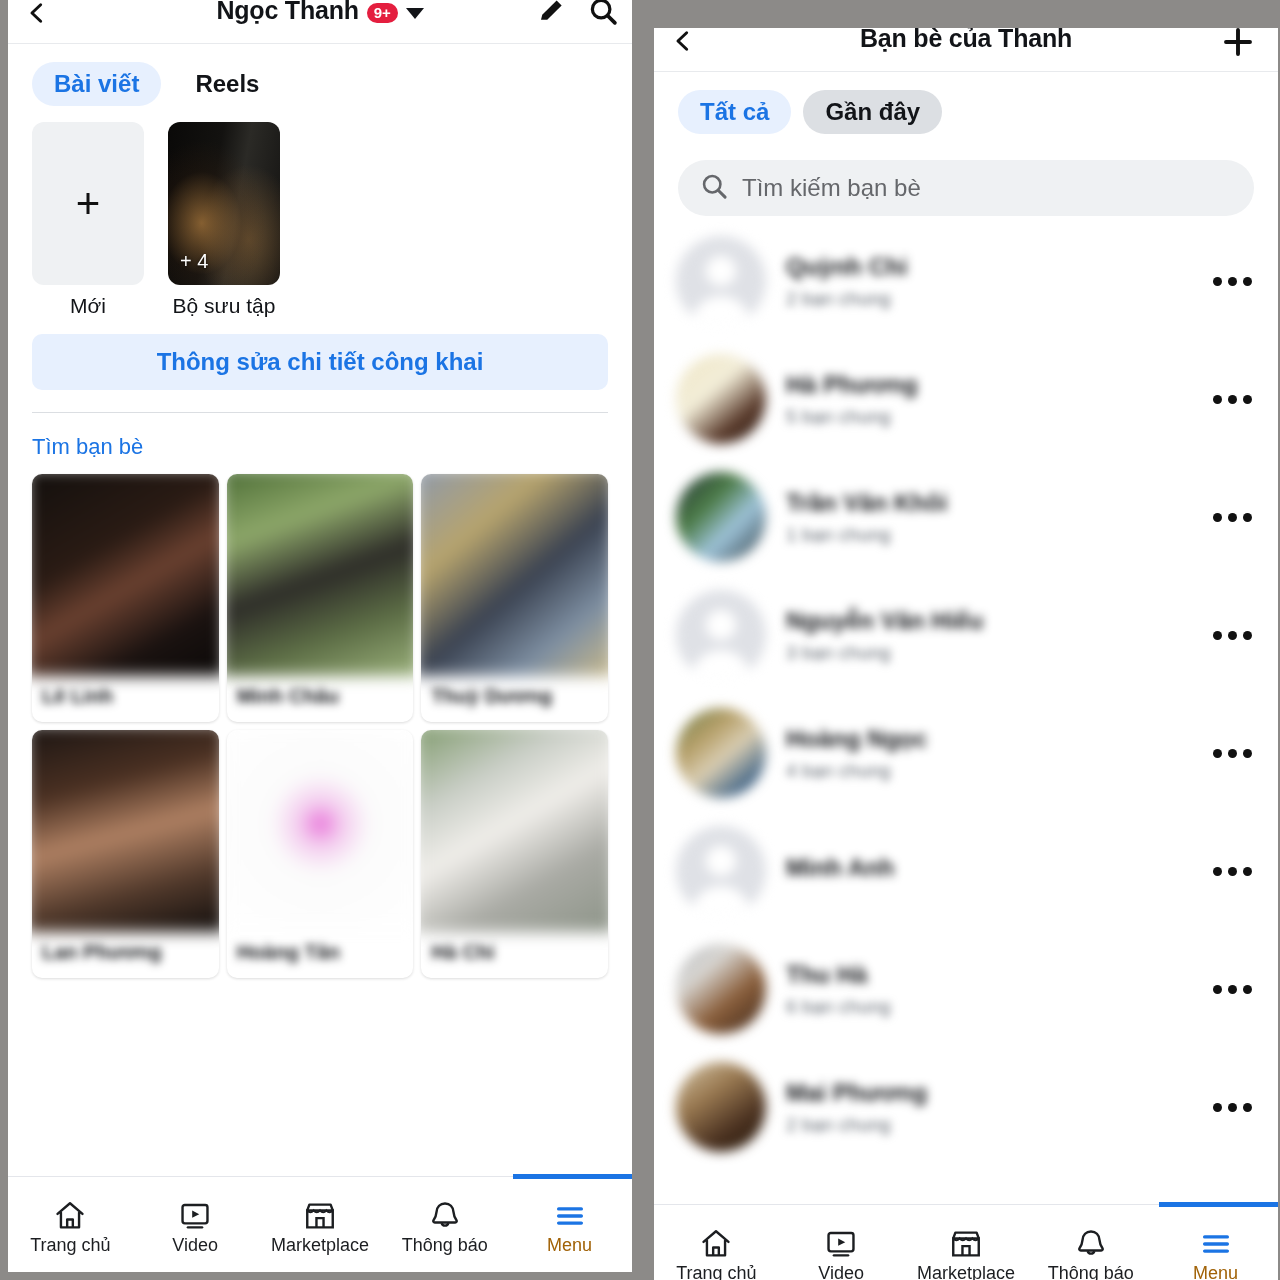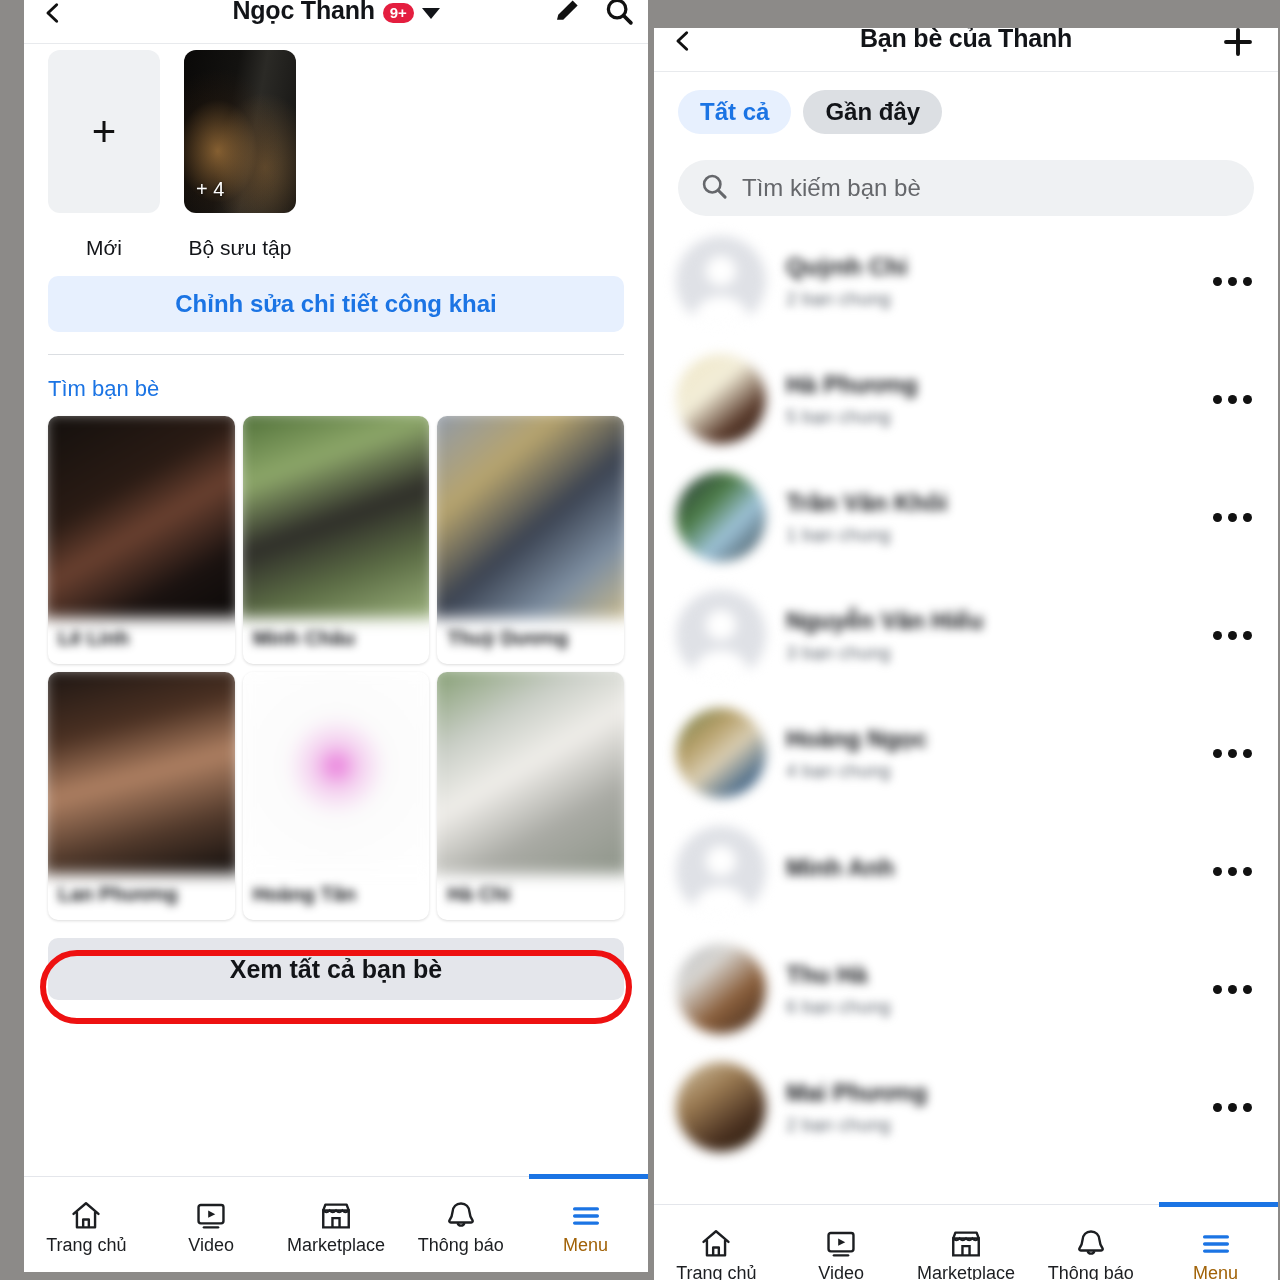--- a/index.html
+++ b/index.html
@@ -12,21 +12,21 @@
   .stage { position: relative; width: 1280px; height: 1280px; background: #8c8a88; }
 
   .phone {
     position: absolute;
     top: 0;
     width: 624px;
     height: 1272px;
     background: #ffffff;
     overflow: hidden;
   }
-  .phone.left  { left: 24px; }
+  .phone.left  { left: 8px; }
   .phone.right { left: 654px; margin-top: 28px; }
 
   
   .topbar {
     position: relative;
     height: 44px;
     background: #fff;
     border-bottom: 1px solid #e8eaed;
     display: flex;
     align-items: center;
@@ -107,21 +107,21 @@
       radial-gradient(ellipse at 72% 72%, rgba(150,110,60,.55) 0%, rgba(0,0,0,0) 45%),
       linear-gradient(100deg, #0a0908 0%, #131210 40%, #2b2a26 60%, #121110 100%);
   }
   .hl-count {
     position: absolute; left: 12px; bottom: 12px;
     color: #fff; font-size: 20px; font-weight: 500;
     text-shadow: 0 1px 3px rgba(0,0,0,.8);
   }
   .hl-label {
     text-align: center;
-    margin-top: 23px;
+    margin-top: 9px;
     font-size: 21px;
     color: #121418;
     white-space: nowrap;
   }
 
   
   .blue-action {
     margin: 16px 24px 0 24px;
     height: 56px;
     background: #e7f0fe;
@@ -288,37 +288,41 @@
         </span>
         <span class="icon-btn">
           <svg viewBox="0 0 24 24" width="30" height="30">
               <circle cx="10.5" cy="10.5" r="7" fill="none" stroke="#111" stroke-width="2.6"></circle>
               <path d="M15.6 15.6 L21.5 21.5" stroke="#111" stroke-width="3" stroke-linecap="round"></path>
             </svg>
         </span>
       </div>
     </div>
 
+    <div class="pill-row">
+      <div class="pill active">Bài viết</div>
+      <div class="pill plain">Reels</div>
+    </div>
 
     <div class="highlights">
       <div class="hl-item">
         <div class="hl-thumb new">
           <span class="plus-glyph">+</span>
         </div>
         <div class="hl-label">Mới</div>
       </div>
       <div class="hl-item">
         <div class="hl-thumb photo">
           <span class="hl-count">+ 4</span>
         </div>
         <div class="hl-label">Bộ sưu tập</div>
       </div>
     </div>
 
-    <div class="blue-action">Chỉnh sửa chi tiết công khai</div>
+    <div class="blue-action">Thông sửa chi tiết công khai</div>
 
     <div class="hr-sep"></div>
 
     <div class="friends-head">
       <div class="friends-link">Tìm bạn bè</div>
     </div>
 
     <div class="fgrid">
       <div class="fcard">
         <div class="fcard-img" style="background:linear-gradient(150deg,#120f0d 0%,#2a1b14 38%,#6b4130 55%,#1a1210 78%,#0b0908 100%)"></div>
@@ -339,24 +343,20 @@
       <div class="fcard">
         <div class="fcard-img" style="background:radial-gradient(circle at 50% 48%, #e86fd8 0%, #f3cbee 14%, #fbfbfb 34%, #ffffff 100%)"></div>
         <div class="fcard-name">Hoàng Tân</div>
       </div>
       <div class="fcard">
         <div class="fcard-img" style="background:linear-gradient(150deg,#7f9a6c 0%,#c9cec6 28%,#f0eeea 48%,#a9aaa4 72%,#8d9488 100%)"></div>
         <div class="fcard-name">Hà Chi</div>
       </div>
     </div>
 
-    <div style="position:relative;">
-      <div class="grey-action">Xem tất cả bạn bè</div>
-      <div class="redbox" style="top:12px;"></div>
-    </div>
 
     <div class="bottomnav">
       <div class="nav-item">
         <span class="nav-ico">
           <svg viewBox="0 0 24 24" width="34" height="34">
               <path d="M3.2 10.5 L12 3 L20.8 10.5 M5.6 9.5 V20 H18.4 V9.5 M10 20 V14.5 H14 V20" fill="none" stroke="#1c1e21" stroke-width="1.7" stroke-linejoin="round" stroke-linecap="round"></path>
             </svg>
         </span>
         <span class="nav-label">Trang chủ</span>
       </div>

